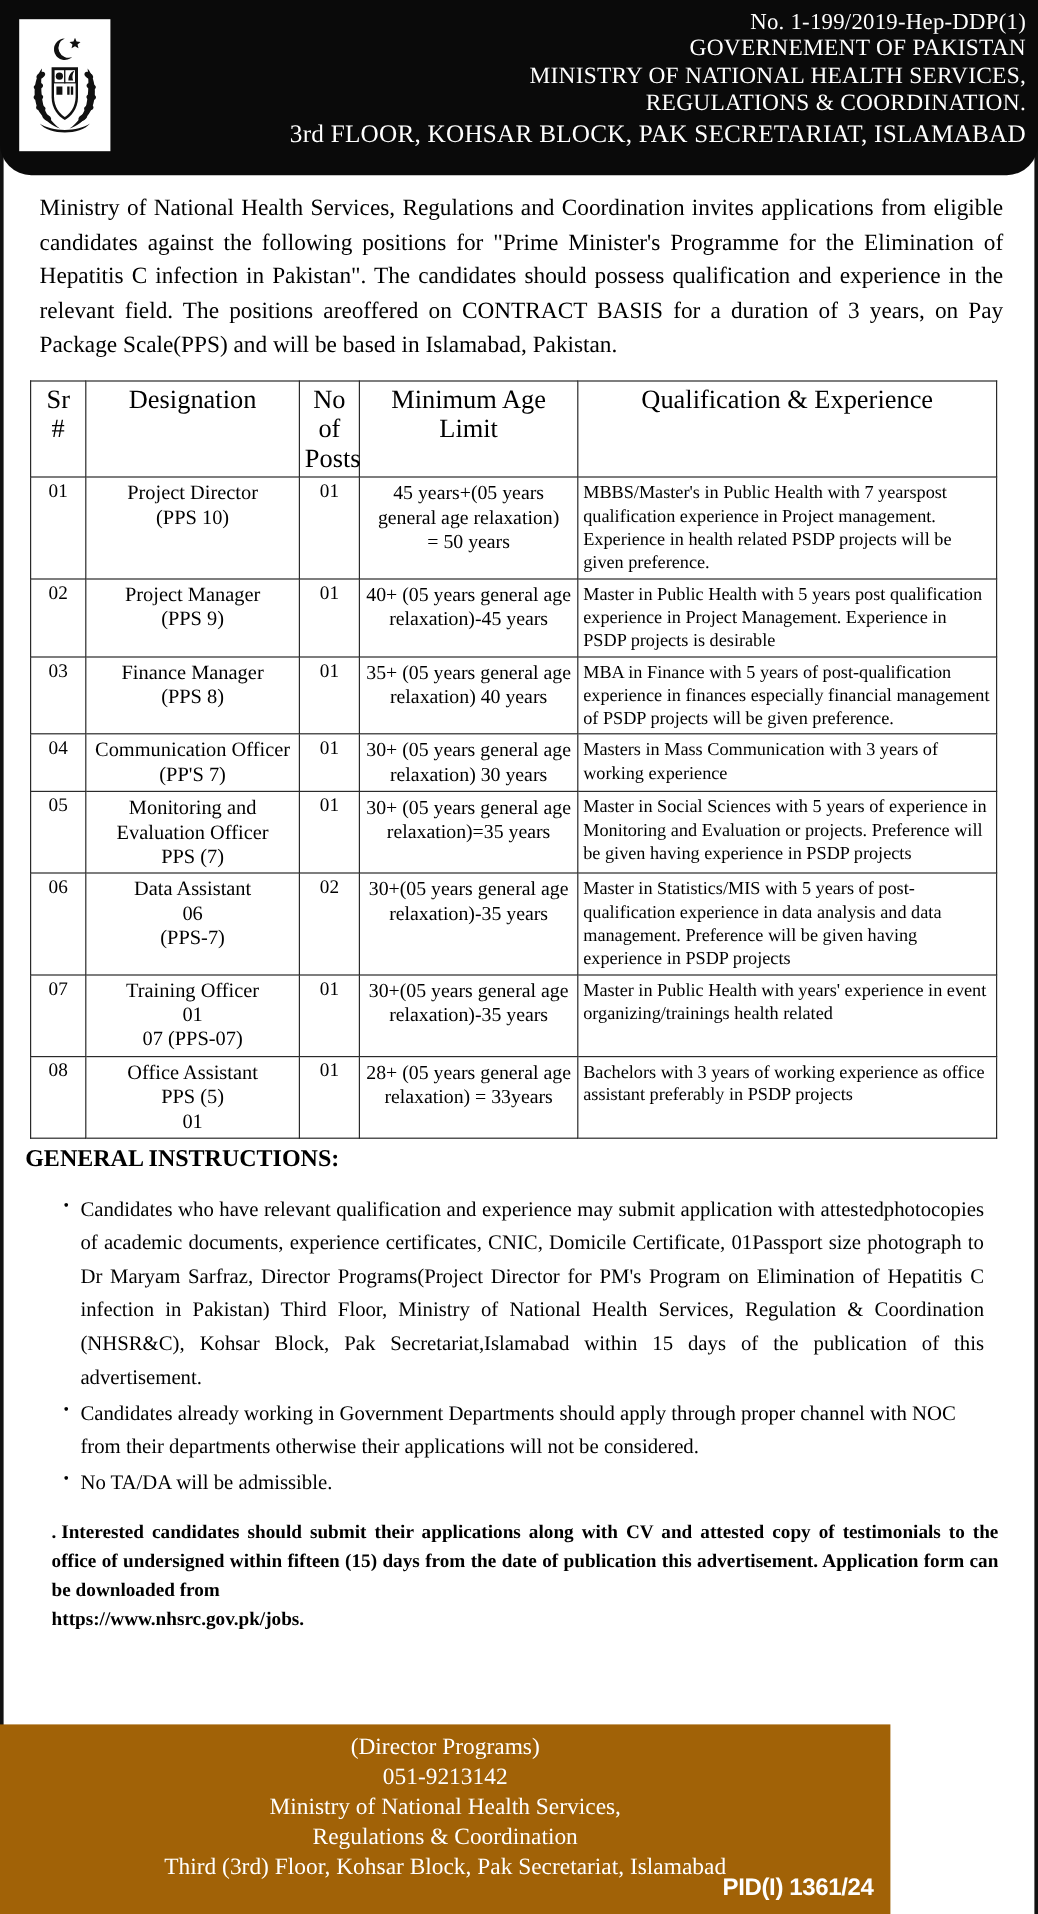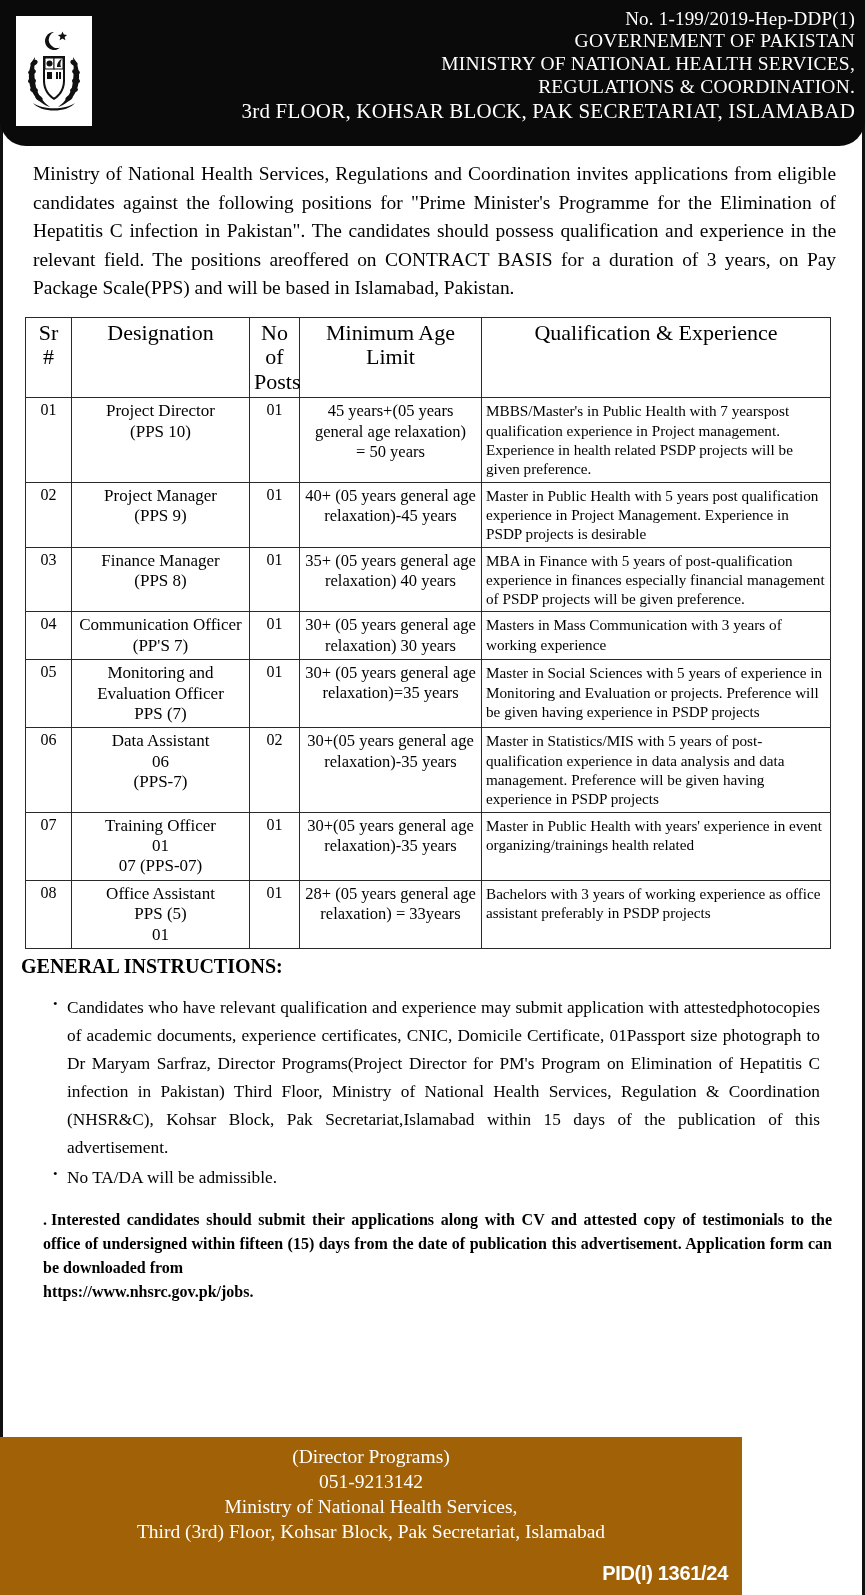--- a/index.html
+++ b/index.html
@@ -293,31 +293,33 @@
             <td class="c-age">28+ (05 years general age relaxation) = 33years</td>
             <td class="c-qual">Bachelors with 3 years of working experience as office assistant preferably in PSDP projects</td>
           </tr>
         </tbody>
     </table>
   </div>
 
   <div class="sec-title">GENERAL INSTRUCTIONS:</div>
   <ul class="instr">
       <li>Candidates who have relevant qualification and experience may submit application with attestedphotocopies of academic documents, experience certificates, CNIC, Domicile Certificate, 01Passport size photograph to Dr Maryam Sarfraz, Director Programs(Project Director for PM's Program on Elimination of Hepatitis C infection in Pakistan) Third Floor, Ministry of National Health Services, Regulation &amp; Coordination (NHSR&amp;C), Kohsar Block, Pak Secretariat,Islamabad within 15 days of the publication of this advertisement.</li>
+      <li class="nojustify">Candidates already working in Government Departments should apply through proper channel with NOC from their departments otherwise their applications will not be considered.</li>
       <li class="nojustify">No TA/DA will be admissible.</li>
     </ul>
 
   <div class="apply-body">
     <span class="dot">.</span><span>Interested candidates should submit their applications along with CV and attested copy of testimonials to the office of undersigned within fifteen (15) days from the date of publication  this advertisement. Application form can be downloaded from</span>
     <span class="apply-url">https://www.nhsrc.gov.pk/jobs.</span>
   </div>
 
   <div class="footer">
     <div class="footer-lines">
       <div>(Director Programs)</div>
       <div>051-9213142</div>
       <div>Ministry of National Health Services,</div>
+      <div>Regulations &amp; Coordination</div>
       <div>Third (3rd) Floor, Kohsar Block, Pak Secretariat, Islamabad</div>
     </div>
     <div class="pid">PID(I) 1361/24</div>
   </div>
 
 </div>
 
 </body></html>

